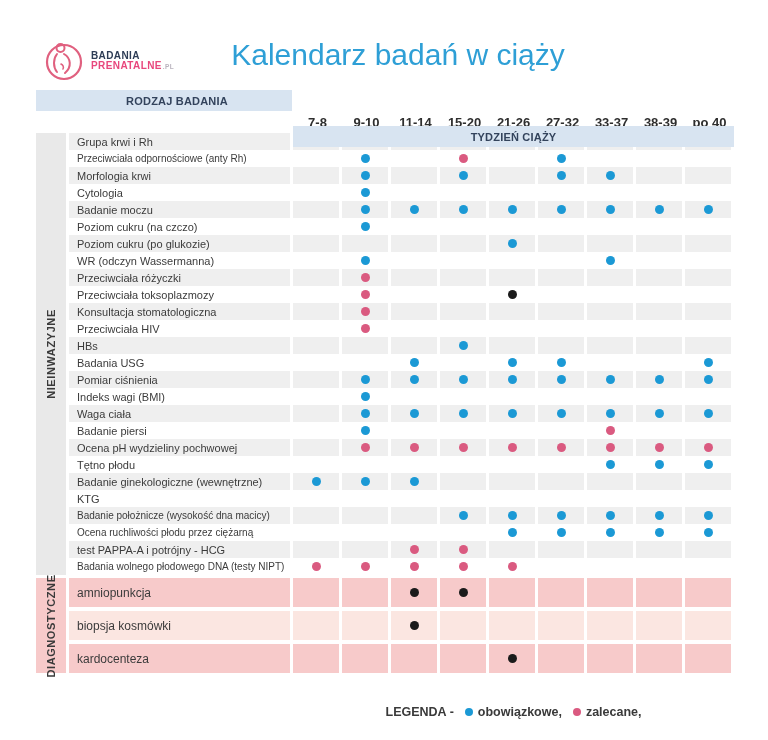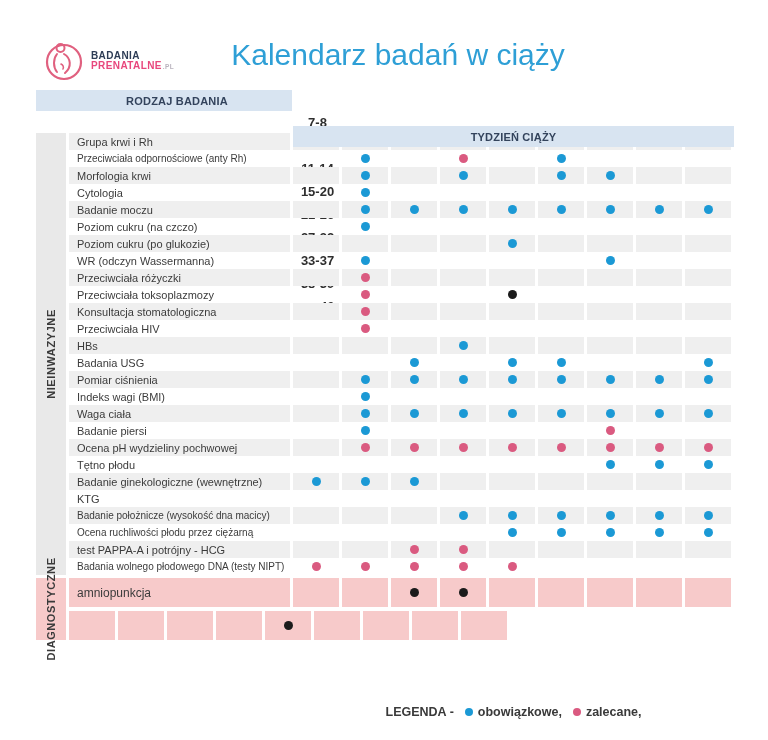--- a/index.html
+++ b/index.html
@@ -18,21 +18,21 @@
     font-size:30px;font-weight:500;color:var(--titleblue);padding-left:28px;}
   
   #sheet{position:absolute;left:36px;top:90px;width:698px;}
   #thead{position:relative;height:21px;}
   .seg{position:absolute;top:0;height:21px;background:var(--headerbg);
     display:flex;align-items:center;justify-content:center;
     font-size:11px;font-weight:bold;color:#33435c;letter-spacing:.2px;}
   #seg-corner{left:0;width:30px;}
   #seg-left{left:26px;width:230px;}
   #seg-right{left:257px;width:441px;margin-top:36px;}
-  #weeks{margin-left:257px;width:441px;height:22px;display:flex;flex-direction:column;}
+  #weeks{margin-left:257px;width:441px;height:22px;display:flex;}
   .week-label{width:49px;text-align:center;font-weight:bold;font-size:13px;
     color:#2e2e2e;line-height:23px;}
   
   .section{display:flex;}
   .section.diag{margin-top:3px;}
   .sidebar{width:30px;margin-right:3px;position:relative;}
   .noninv .sidebar{background:var(--sidegray);}
   .diag .sidebar{background:var(--pinkdark);}
   .sidebar span{position:absolute;top:50%;left:50%;
     transform:translate(-50%,-50%) rotate(-90deg);
@@ -602,20 +602,35 @@
             <div class="cell pinkdark">
               <span class="dot black"></span>
             </div>
             <div class="cell pinkdark"></div>
             <div class="cell pinkdark"></div>
             <div class="cell pinkdark"></div>
             <div class="cell pinkdark"></div>
             <div class="cell pinkdark"></div>
           </div>
           <div class="row">
+            <div class="name pinklight">biopsja kosmówki</div>
+            <div class="cell pinklight"></div>
+            <div class="cell pinklight"></div>
+            <div class="cell pinklight">
+              <span class="dot black"></span>
+            </div>
+            <div class="cell pinklight"></div>
+            <div class="cell pinklight"></div>
+            <div class="cell pinklight"></div>
+            <div class="cell pinklight"></div>
+            <div class="cell pinklight"></div>
+            <div class="cell pinklight"></div>
+          </div>
+          <div class="row">
+            <div class="name pinkdark">kardocenteza</div>
             <div class="cell pinkdark"></div>
             <div class="cell pinkdark"></div>
             <div class="cell pinkdark"></div>
             <div class="cell pinkdark"></div>
             <div class="cell pinkdark">
               <span class="dot black"></span>
             </div>
             <div class="cell pinkdark"></div>
             <div class="cell pinkdark"></div>
             <div class="cell pinkdark"></div>

